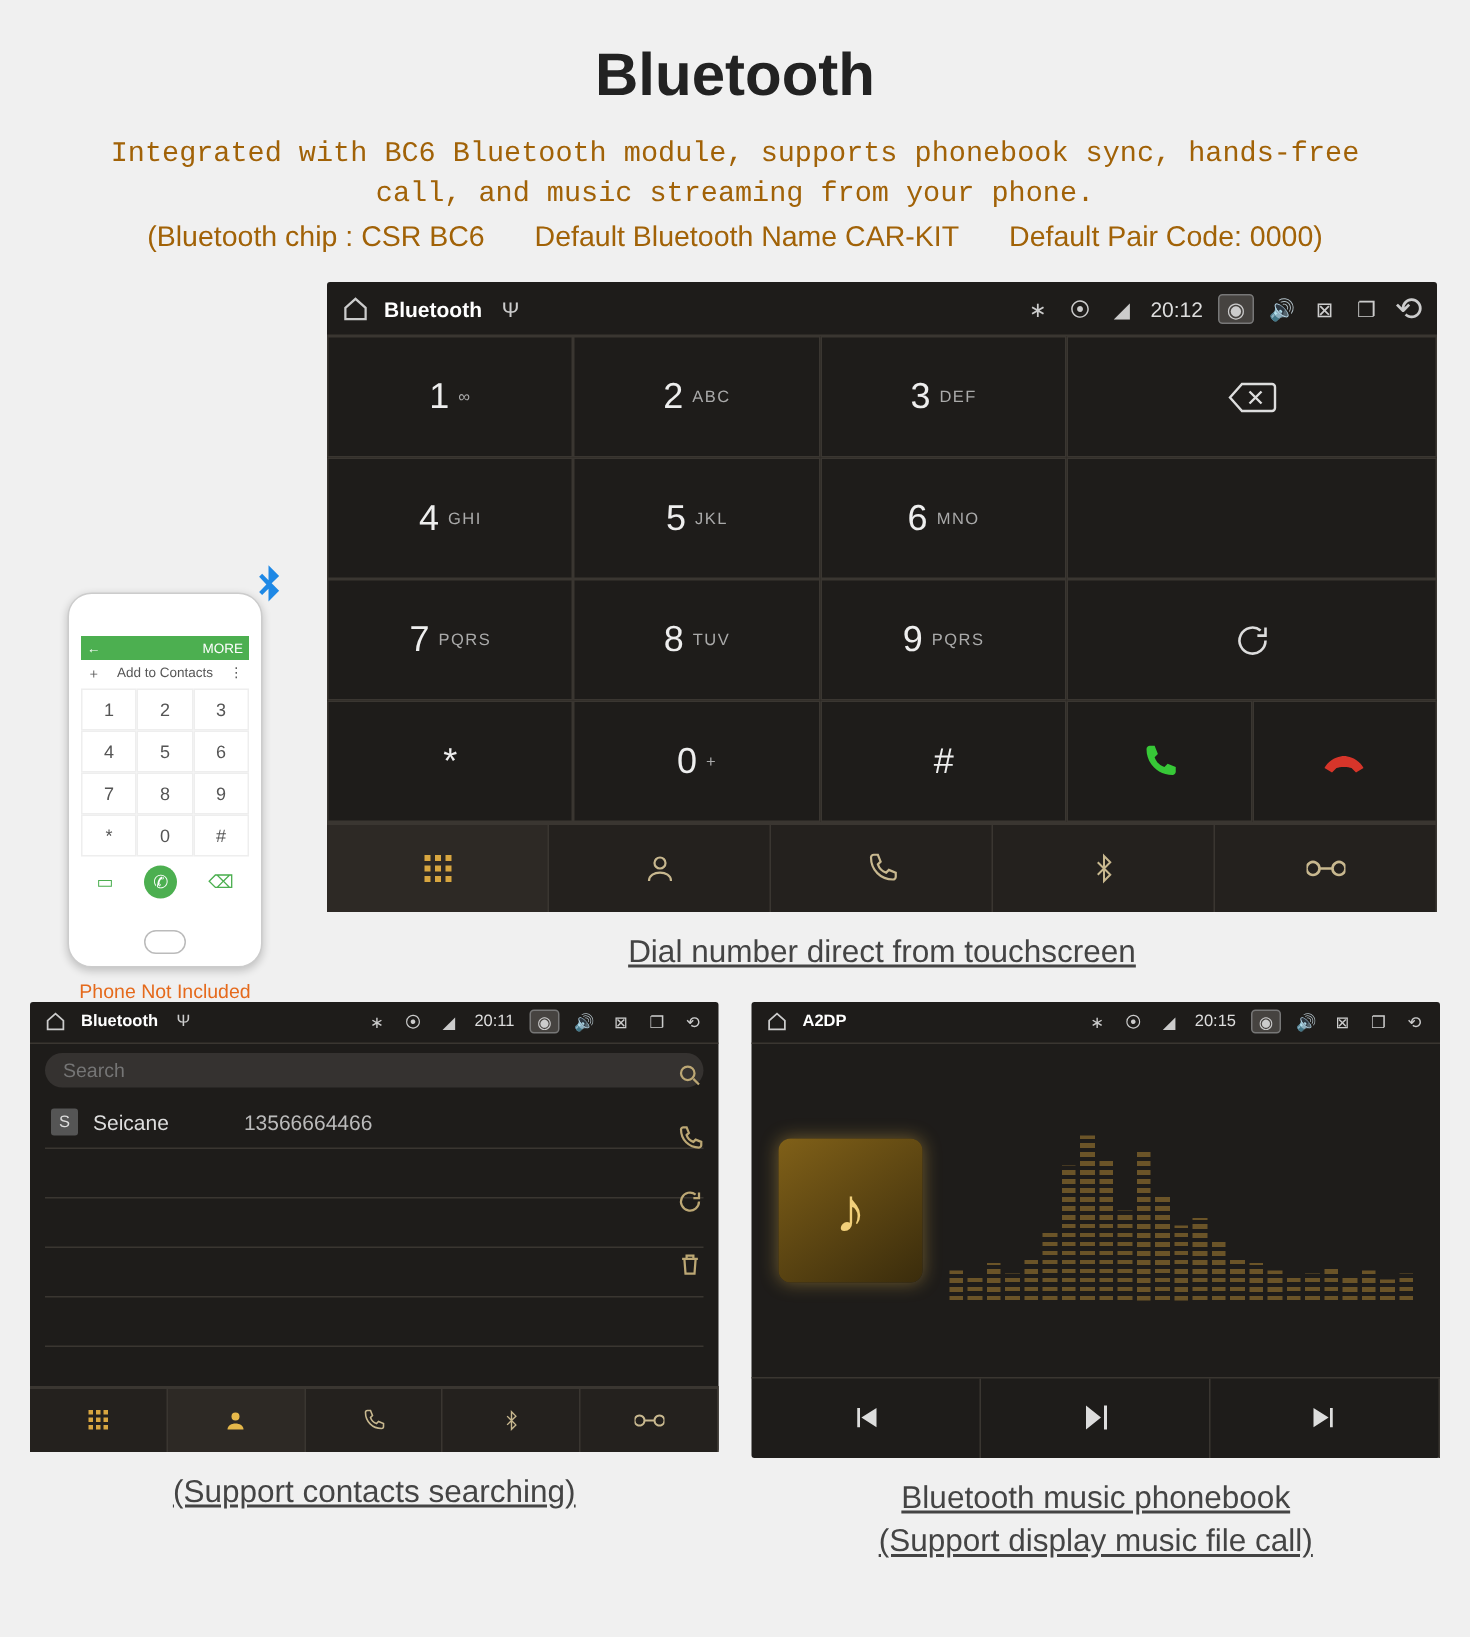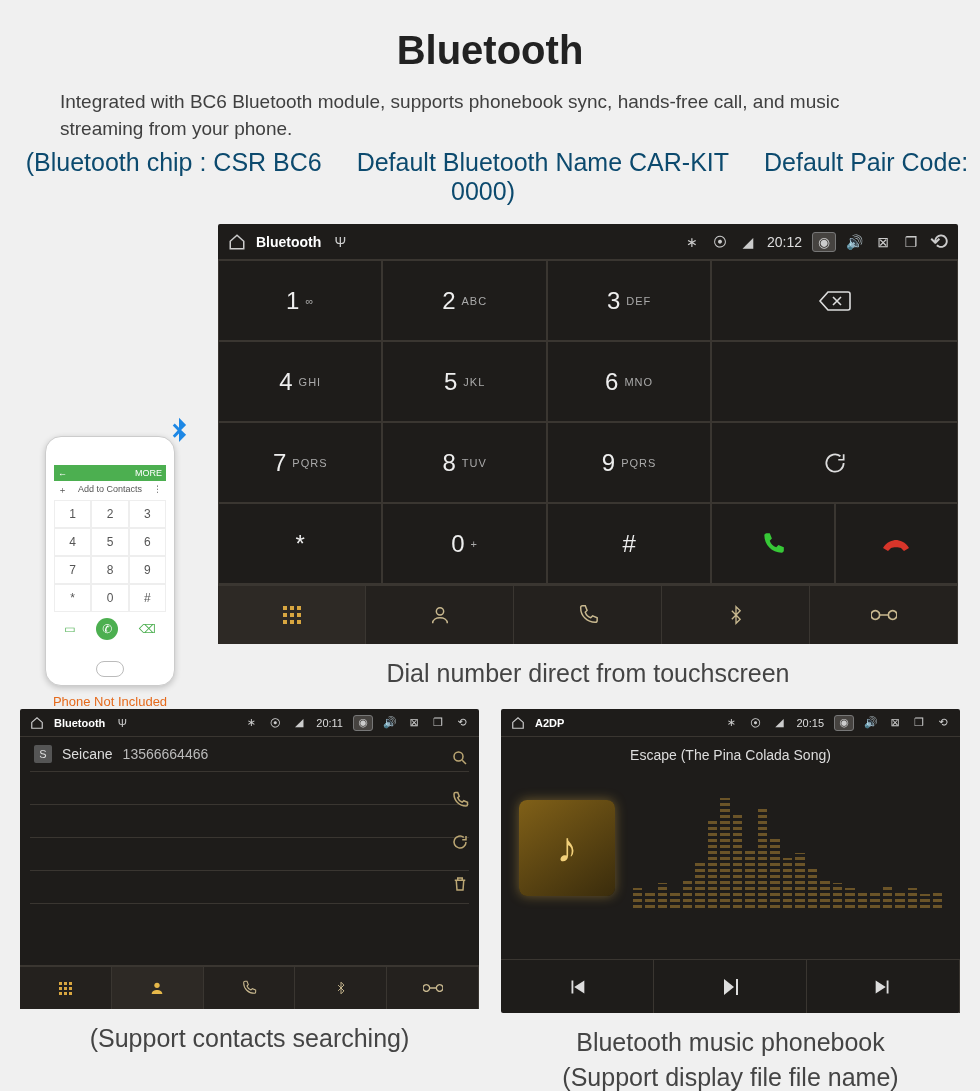--- a/index.html
+++ b/index.html
@@ -12,29 +12,31 @@
     overflow: hidden;
   }
   .page-title {
     text-align: center;
     font-size: 40px;
     font-weight: bold;
     color: #222;
     padding-top: 28px;
   }
   .page-desc {
+    text-align: center;
     font-size: 19px;
-    color: #404040;
+    color: #a16207;
     margin: 16px 60px 6px;
     line-height: 1.4;
+    font-family: Liberation Mono, monospace;
   }
   .spec-line {
     text-align: center;
-    font-size: 25px;
-    color: #0c4a6e;
+    font-size: 19px;
+    color: #a16207;
     margin-bottom: 18px;
   }
   .spec-line span { margin: 0 14px; }
 
   
   .row1 { display: flex; align-items: flex-end; padding: 0 20px; gap: 18px; }
   .phone-col { width: 180px; text-align: center; }
   .phone-mock {
     width: 130px; height: 250px; background: #fff; border: 1px solid #ccc;
     border-radius: 16px; margin: 0 auto 8px; position: relative; padding: 28px 8px 34px;
@@ -85,35 +87,35 @@
   .bottom-tabs { height:60px; display:grid; grid-template-columns:repeat(5,1fr); border-top:2px solid #3a3631; background:#24211e;}
   .bottom-tabs.small{height:44px;}
   .bottom-tabs .tab{ display:flex;align-items:center;justify-content:center;font-size:22px;color:#c8b88f;cursor:pointer;border-right:1px solid #3a3631;}
   .bottom-tabs.small .tab{font-size:16px;}
   .bottom-tabs .tab.active{ color:#e6b84a; background:#2d2925;}
   .grid9{ display:grid;grid-template-columns:repeat(3,4px);grid-template-rows:repeat(3,4px);gap:3px;}
   .grid9 span{background:#d8a640;width:4px;height:4px;}
   .bottom-tabs.small .grid9{grid-template-columns:repeat(3,3px);grid-template-rows:repeat(3,3px);gap:2px;}
   .bottom-tabs.small .grid9 span{width:3px;height:3px;}
 
-  .caption{ text-align:center; font-size:25px; color:#444; margin:12px 0 18px; line-height:1.4;}
+  .caption{ text-align:center; font-size:21px; color:#444; margin:12px 0 18px; line-height:1.4;text-decoration:underline;}
 
   .row2{ display:flex; gap:22px; padding:0 20px; }
   .col{ flex:1; }
   .phonebook { height:300px; }
   .phonebook .search-row{ display:flex; align-items:center; padding:6px 10px; gap:8px;}
   .phonebook .search-row input{
     flex:1; background:#353230; border:none; border-radius:12px; padding:4px 12px;
     color:#aaa; font-size:13px; outline:none;
   }
   .phonebook .contact-list{ flex:1; padding:0 10px; font-size:14px;}
   .phonebook .contact-row{ display:flex; align-items:center; gap:10px; padding:8px 4px; border-bottom:1px solid #3a3631;}
   .phonebook .contact-row .badge{ width:18px;height:18px;background:#555;color:#ddd;font-size:11px;display:flex;align-items:center;justify-content:center;border-radius:2px;}
   .phonebook .side-icons{ position:absolute; right:10px; top:40px; display:flex; flex-direction:column; gap:24px; font-size:18px; color:#bca774;}
-  .phonebook .contact-row .num{ color:#bbb;}
+  .phonebook .contact-row .num{ margin-left:40px; color:#bbb;}
 
   .music { height:304px; }
   .music .body{ flex:1; display:flex; align-items:center; padding:14px 18px; gap:18px; position:relative;}
   .music .art{
     width:96px;height:96px;border-radius:8px;
     background:linear-gradient(145deg,#806018,#3a2c0c);
     display:flex;align-items:center;justify-content:center;font-size:42px;color:#f2d07a;
     box-shadow:0 0 12px rgba(230,184,74,.4);
   }
   .music .viz{ flex:1; height:120px; display:flex; align-items:flex-end; gap:3px; }
@@ -333,20 +335,23 @@
           <span class="ic">⦿</span>
           <span class="ic">◢</span>
           <span>20:11</span>
           <span class="ic boxed">◉</span>
           <span class="ic">🔊</span>
           <span class="ic">⊠</span>
           <span class="ic">❐</span>
           <span class="ic back">⟲</span>
         </div>
       </div>
+      <div class="search-row">
+        <input placeholder="Search" style="">
+      </div>
       <div class="contact-list" id="contact-list">
           <div class="contact-row">
             <span class="badge">S</span>
             <span>Seicane</span>
             <span class="num">13566664466</span>
           </div>
           <div class="contact-row">&nbsp;</div>
           <div class="contact-row">&nbsp;</div>
           <div class="contact-row">&nbsp;</div>
           <div class="contact-row">&nbsp;</div>
@@ -433,21 +438,20 @@
           <span class="ic">◢</span>
           <span>20:15</span>
           <span class="ic boxed">◉</span>
           <span class="ic">🔊</span>
           <span class="ic">⊠</span>
           <span class="ic">❐</span>
           <span class="ic back">⟲</span>
         </div>
       </div>
       <div class="body">
-        <div class="song-title">Escape (The Pina Colada Song)</div>
         <div class="art">♪</div>
         <div class="viz" id="viz">
             <span style="height: 20px;"></span>
             <span style="height: 15px;"></span>
             <span style="height: 25px;"></span>
             <span style="height: 18px;"></span>
             <span style="height: 30px;"></span>
             <span style="height: 45px;"></span>
             <span style="height: 90px;"></span>
             <span style="height: 110px;"></span>
@@ -483,16 +487,16 @@
           </div>
         <div class="c">
             <svg width="22" height="22" viewBox="0 0 24 24" fill="#ddd">
               <path d="M16 5h2v14h-2zM4 5v14l11-7z"></path>
             </svg>
           </div>
       </div>
     </div>
     <div class="caption">
       <div>Bluetooth music phonebook</div>
-      <div>(Support display file file name)</div>
+      <div>(Support display music file call)</div>
     </div>
   </div>
 </div>
 
 </body></html>

